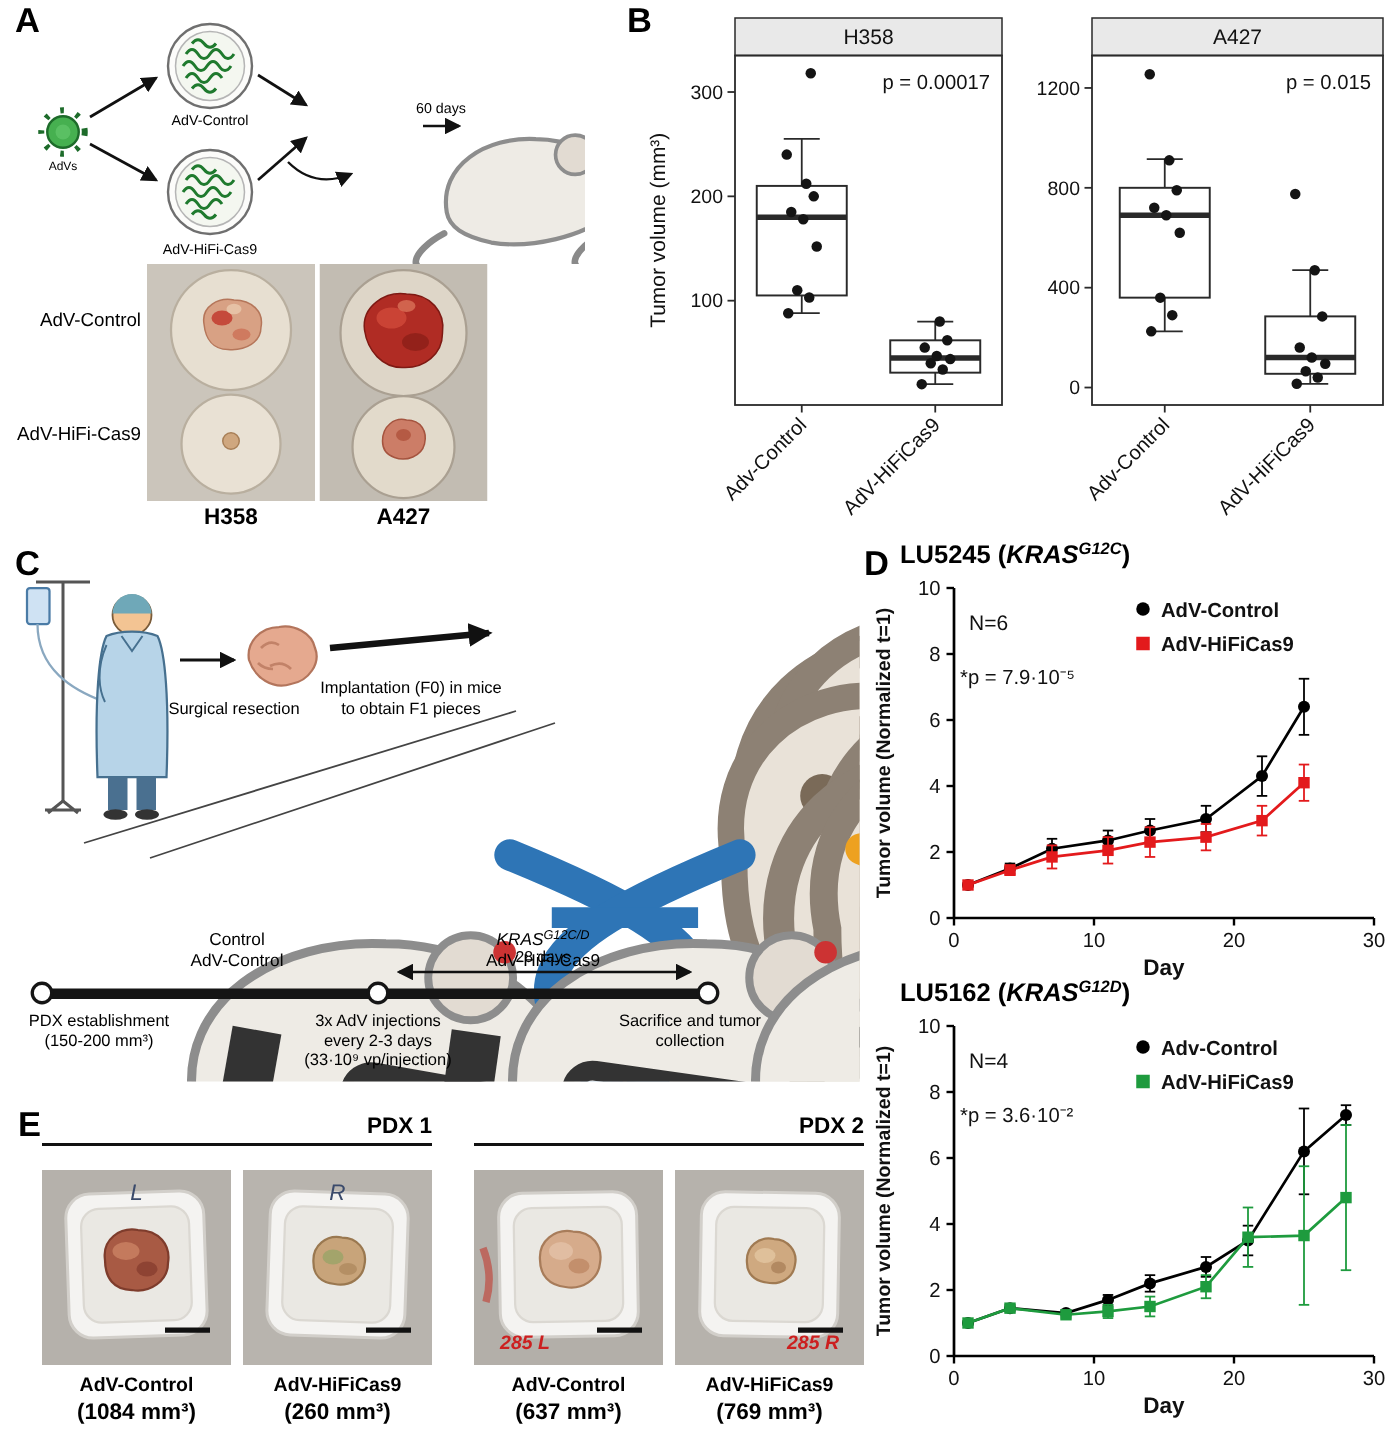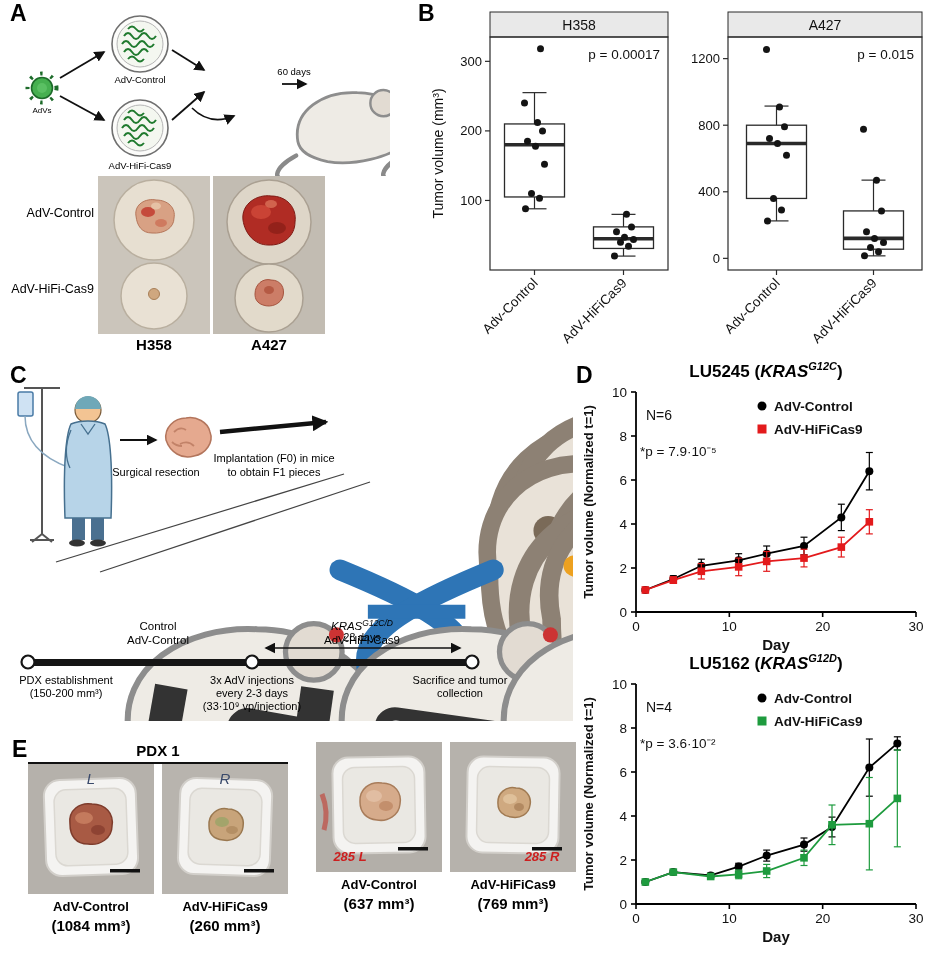--- a/index.html
+++ b/index.html
@@ -2,26 +2,26 @@
 <html><head>
 <meta charset="utf-8">
 <style>
   *{margin:0;padding:0;box-sizing:border-box}
   body{background:#fff;font-family:"Liberation Sans",sans-serif}
   .fig{position:relative;width:932px;height:954px;background:#fff;color:#000;overflow:hidden}
   .abs{position:absolute}
   .plabel{position:absolute;font-size:23px;font-weight:bold}
   .rowlab{position:absolute;font-size:12.5px;text-align:right;width:90px}
   .collab{position:absolute;font-size:15px;font-weight:bold;text-align:center;width:112px}
-  .dtitle{position:absolute;font-size:17px;font-weight:bold;text-align:center;width:332px}
+  .dtitle{position:absolute;font-size:17px;font-weight:bold;width:332px}
   .dtitle i{font-style:italic}
   .dtitle sup{font-size:11px}
   .photos{position:absolute;display:flex;gap:3px}
   .egroup{position:absolute;width:260px}
-  .etitle{font-size:15px;font-weight:bold;text-align:center;border-bottom:2px solid #111;padding-bottom:3px;margin-bottom:0}
+  .etitle{font-size:15px;font-weight:bold;text-align:right;border-bottom:2px solid #111;padding-bottom:3px;margin-bottom:16px}
   .ephotos{display:flex;gap:8px}
   .ecaps{display:flex;gap:8px;margin-top:5px}
   .ecap{width:126px;text-align:center;font-weight:bold;font-size:13px;line-height:1.3}
   .ecap .vol{font-size:15px}
   svg text{font-family:"Liberation Sans",sans-serif}
 </style>
 </head>
 <body>
 
 <div class="fig">
@@ -556,20 +556,21 @@
           <div class="vol">(1084 mm³)</div>
         </div>
       <div class="ecap">
           <div>AdV-HiFiCas9</div>
           <div class="vol">(260 mm³)</div>
         </div>
     </div>
   </div>
 
   <div class="egroup" style="left:316px;top:742px">
+    <div class="etitle">PDX 2</div>
     <div class="ephotos">
       <svg width="126" height="130">
         <rect width="126" height="130" fill="#b3afa9"></rect>
         <g transform="rotate(-1 63 64)">
             <use href="#tray" width="126" height="130"></use>
           </g>
         <path d="M44,60 C43,47 54,39 66,41 C79,41 86,51 84,62 C83,73 72,80 61,78 C50,77 44,70 44,60 Z" fill="#d6ab8b" stroke="#a87c5a" stroke-width="1.5"></path>
         <ellipse cx="58" cy="54" rx="8" ry="6" fill="#e2bfa4" opacity="0.9"></ellipse>
         <ellipse cx="70" cy="64" rx="7" ry="5" fill="#c08a66" opacity="0.85"></ellipse>
         <path d="M6,52 q7,18 2,36" stroke="#c23b30" stroke-width="5" fill="none" opacity="0.6"></path>

